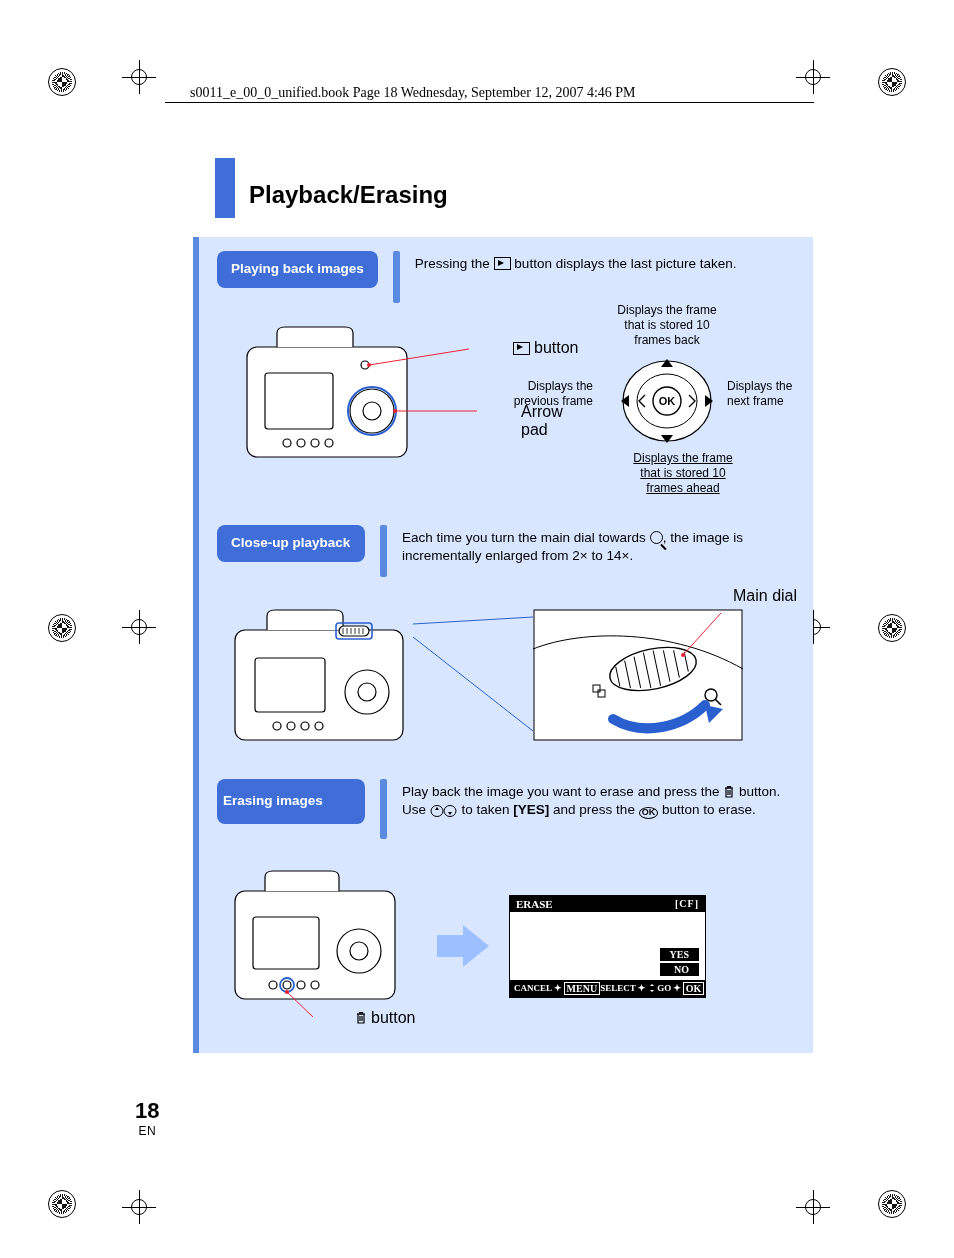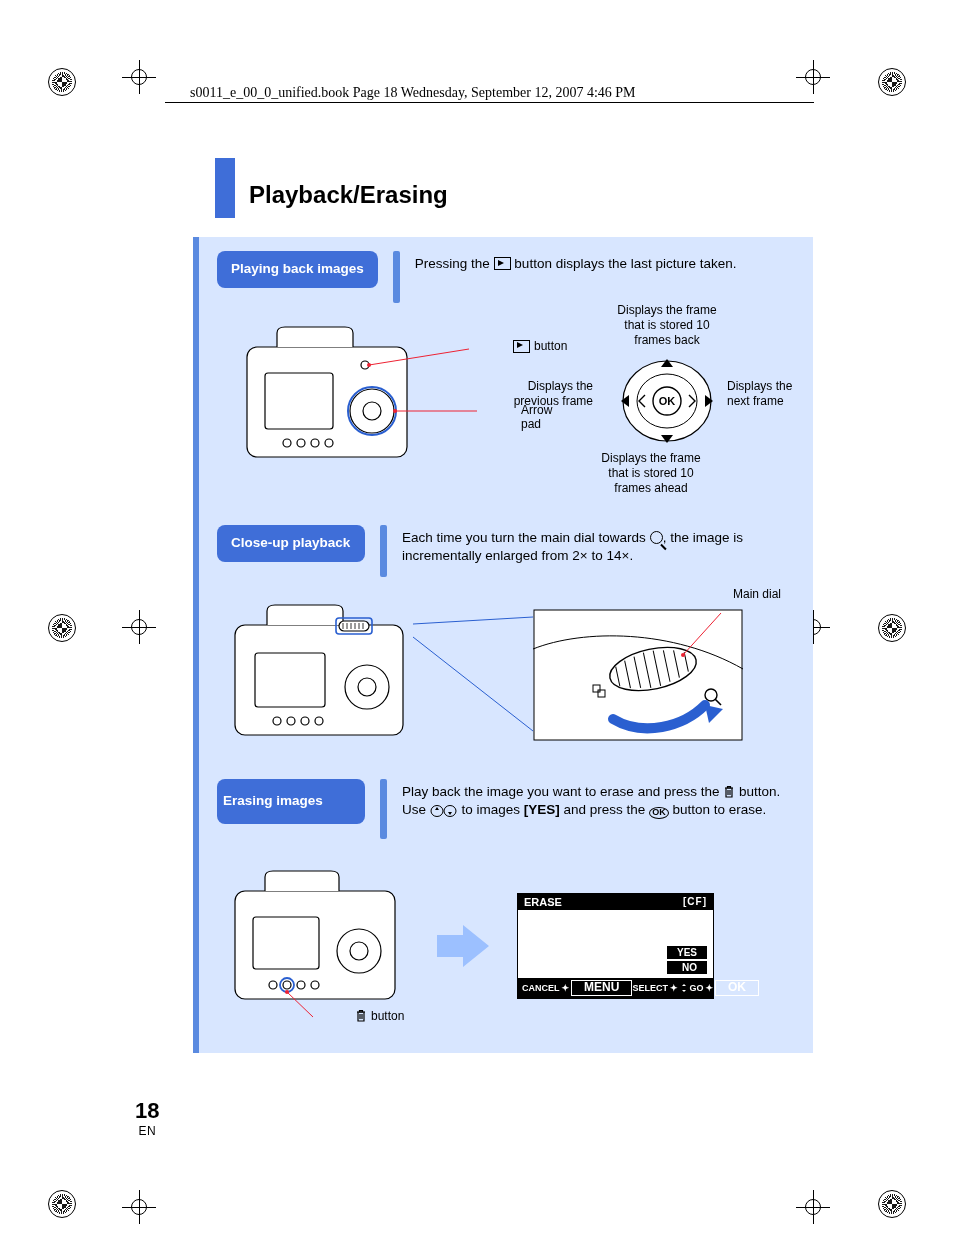--- a/index.html
+++ b/index.html
@@ -53,46 +53,46 @@
 
   .sec{position:relative;margin:0 0 12px 0;}
   .sec-head{position:relative;display:flex;align-items:flex-start;gap:15px;margin-bottom:6px;}
   .sec-label{background:var(--blue);color:#fff;font-weight:bold;font-size:13.5px;padding:10px 14px;border-radius:8px;min-width:148px;box-sizing:border-box;line-height:1.25;}
   .sec-bar{width:7px;background:var(--blue2);border-radius:2px;}
   .sec-text{font-size:13.5px;flex:1;padding-top:4px;line-height:1.35;}
 
   .row{display:flex;gap:16px;align-items:flex-start;}
   svg{display:block;}
 
-  .callout{font-size:12px;padding-left:40px;}
+  .callout{font-size:16px;padding-left:40px;}
   .small{font-size:12px;line-height:1.25;text-align:center;}
 
   
   .play-icon{display:inline-block;width:15px;height:11px;border:1.4px solid #000;vertical-align:-2px;position:relative;}
   .play-icon::after{content:"";position:absolute;left:3px;top:1.5px;border-left:6px solid #000;border-top:3.5px solid transparent;border-bottom:3.5px solid transparent;}
 
   .mag-icon{display:inline-block;width:11px;height:11px;border:1.4px solid #000;border-radius:50%;position:relative;vertical-align:-2px;}
   .mag-icon::after{content:"";position:absolute;right:-5px;bottom:-5px;width:7px;height:1.8px;background:#000;transform:rotate(45deg);}
 
   .trash-icon{display:inline-block;position:relative;vertical-align:-3px;}
   .trash-icon svg{width:12px;height:14px;}
 
   .ok-btn{display:inline-block;border:1.3px solid #000;border-radius:50%;font-size:9px;font-weight:bold;padding:0 2px 1px;line-height:1;vertical-align:-1px;}
   .arrow-icons{display:inline-block;vertical-align:-4px;}
 
   
-  .erase-screen{width:195px;border:1px solid #000;font-family:Liberation Sans, sans-serif;margin-left:8px;}
+  .erase-screen{width:195px;border:1px solid #000;font-family:Liberation Serif, serif;}
   .erase-screen .bar{background:#000;color:#fff;display:flex;justify-content:space-between;font-size:11px;font-weight:bold;padding:2px 6px;}
   .erase-screen .bar .cf{font-size:10px;letter-spacing:1px;}
   .erase-screen .body{height:68px;background:#fff;position:relative;}
   .erase-screen .opts{position:absolute;right:6px;bottom:4px;text-align:right;}
   .erase-screen .opts div{background:#000;color:#fff;font-size:10px;font-weight:bold;padding:1px 10px;margin-top:2px;}
   .erase-screen .foot{background:#000;color:#fff;font-size:9px;font-weight:bold;display:flex;justify-content:space-between;padding:2px 4px;}
   .erase-screen .foot span{display:flex;align-items:center;gap:2px;}
-  .erase-screen .ico{display:inline-block;border:1px solid #fff;padding:0 12px;font-size:12px;line-height:1.1;}
+  .erase-screen .ico{display:inline-block;border:1px solid #fff;padding:0 2px;font-size:10px;line-height:1.1;}
 
   
   .pageno{position:absolute;left:135px;bottom:120px;text-align:center;}
   .pageno .n{font-family:"Arial Black",Arial;font-weight:900;font-size:22px;}
   .pageno .en{font-size:12px;letter-spacing:.5px;}
 
   .bold{font-weight:bold;}
   .leader{stroke:#e23;stroke-width:1;}
   .leader-blue{stroke:#2a5fd0;stroke-width:1;}
   .leader-dot{fill:#e23;}
@@ -179,21 +179,21 @@
                   <span class="play-icon"></span>
                   <span> button</span>
                 </div>
             <div class="callout" style="position:absolute;left:264px;top:90px;">Arrow pad</div>
           </div>
 
           <div style="position:relative;width:300px;height:200px;">
             <div class="small" style="position:absolute;left:100px;top:-10px;width:120px;">Displays the frame that is stored 10 frames back</div>
             <div class="small" style="position:absolute;left:6px;top:66px;width:80px;text-align:right;">Displays the previous frame</div>
             <div class="small" style="position:absolute;left:220px;top:66px;width:70px;text-align:left;">Displays the next frame</div>
-            <div class="small" style="position:absolute;left:84px;top:138px;width:120px;">Displays the frame that is stored 10 frames ahead</div>
+            <div class="small" style="position:absolute;left:116px;top:138px;width:120px;text-decoration:underline;">Displays the frame that is stored 10 frames ahead</div>
 
             <svg width="300" height="200" style="position:absolute;left:0;top:0;">
               <g transform="translate(160,88)">
                 <ellipse rx="44" ry="40" fill="#fff" stroke="#000" stroke-width="1.2"></ellipse>
                 <ellipse rx="30" ry="27" fill="#fff" stroke="#000"></ellipse>
                 <circle r="14" fill="#fff" stroke="#000" stroke-width="1.4"></circle>
                 <text x="0" y="4" text-anchor="middle" font-size="11" font-weight="bold">OK</text>
 
                 <path d="M-6 -34 l6 -8 l6 8 z" fill="#000"></path>
                 <path d="M-6 34 l6 8 l6 -8 z" fill="#000"></path>
@@ -210,21 +210,21 @@
 
       <div class="sec" style="margin-top:4px;">
         <div class="sec-head">
           <div class="sec-label">Close-up playback</div>
           <div class="sec-bar" style="height:52px"></div>
           <div class="sec-text">
             <span>Each time you turn the main dial towards </span><span class="mag-icon"></span><span>, the image is incrementally enlarged from 2× to 14×.</span>
           </div>
         </div>
 
-        <div class="row" style="margin-top:14px;">
+        <div class="row" style="margin-top:14px;align-items:center;">
           <div style="position:relative;width:210px;height:160px;">
             <svg width="210" height="160">
               <g stroke="#000" fill="#fff" stroke-width="1.2">
                 <rect x="18" y="34" width="168" height="110" rx="10"></rect>
                 <path d="M50 34 v-14 q0 -6 8 -6 h60 q8 0 8 6 v14"></path>
                 <rect x="38" y="62" width="70" height="54" rx="3"></rect>
                 <circle cx="150" cy="96" r="22"></circle>
                 <circle cx="150" cy="96" r="9"></circle>
                 <circle cx="60" cy="130" r="4"></circle>
                     <circle cx="74" cy="130" r="4"></circle>
@@ -301,21 +301,21 @@
                       <path d="M4.5 1.5h3v1.5h-3z"></path>
                       <line x1="5" y1="5" x2="5" y2="10"></line>
                       <line x1="7" y1="5" x2="7" y2="10"></line>
                     </g>
                   </svg></span><span> button.</span><br>
             <span>Use </span><span class="arrow-icons"><svg width="28" height="14">
                     <ellipse cx="7" cy="7" rx="6" ry="5.5" fill="none" stroke="#000"></ellipse>
                     <path d="M7 3l-2 3h4z" fill="#000"></path>
                     <ellipse cx="20" cy="7" rx="6" ry="5.5" fill="none" stroke="#000"></ellipse>
                     <path d="M20 11l-2-3h4z" fill="#000"></path>
-                  </svg></span><span> to images </span><span class="bold">[YES]</span><span> and press the </span><span class="ok-btn">OK</span><span> button to erase.</span>
+                  </svg></span><span> to taken </span><span class="bold">[YES]</span><span> and press the </span><span class="ok-btn">OK</span><span> button to erase.</span>
           </div>
         </div>
 
         <div class="row" style="margin-top:22px;align-items:center;">
 
           <div style="position:relative;width:200px;height:170px;">
             <svg width="200" height="170">
               <g stroke="#000" fill="#fff" stroke-width="1.2">
                 <rect x="18" y="30" width="160" height="108" rx="10"></rect>
                 <path d="M48 30 v-14 q0 -6 8 -6 h58 q8 0 8 6 v14"></path>

